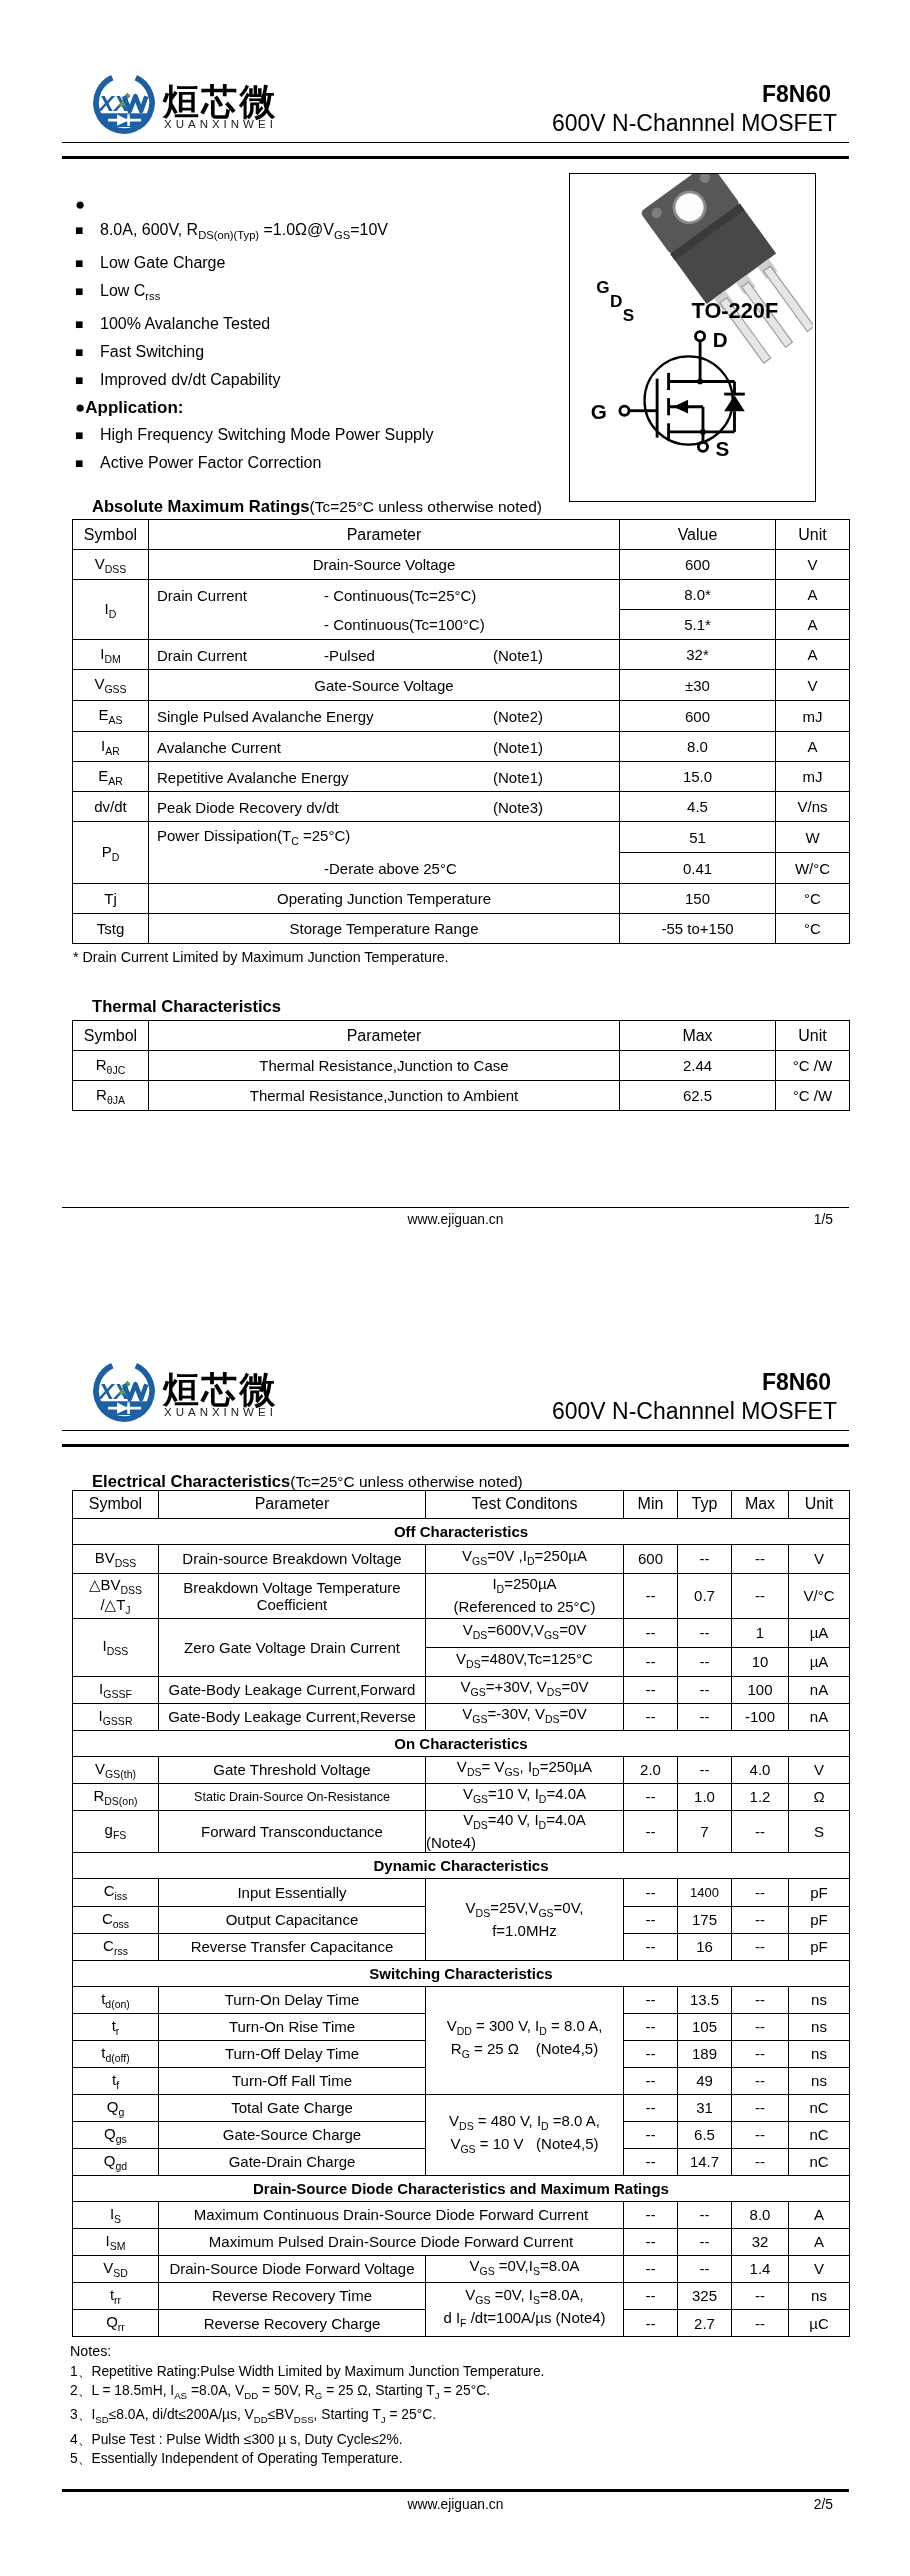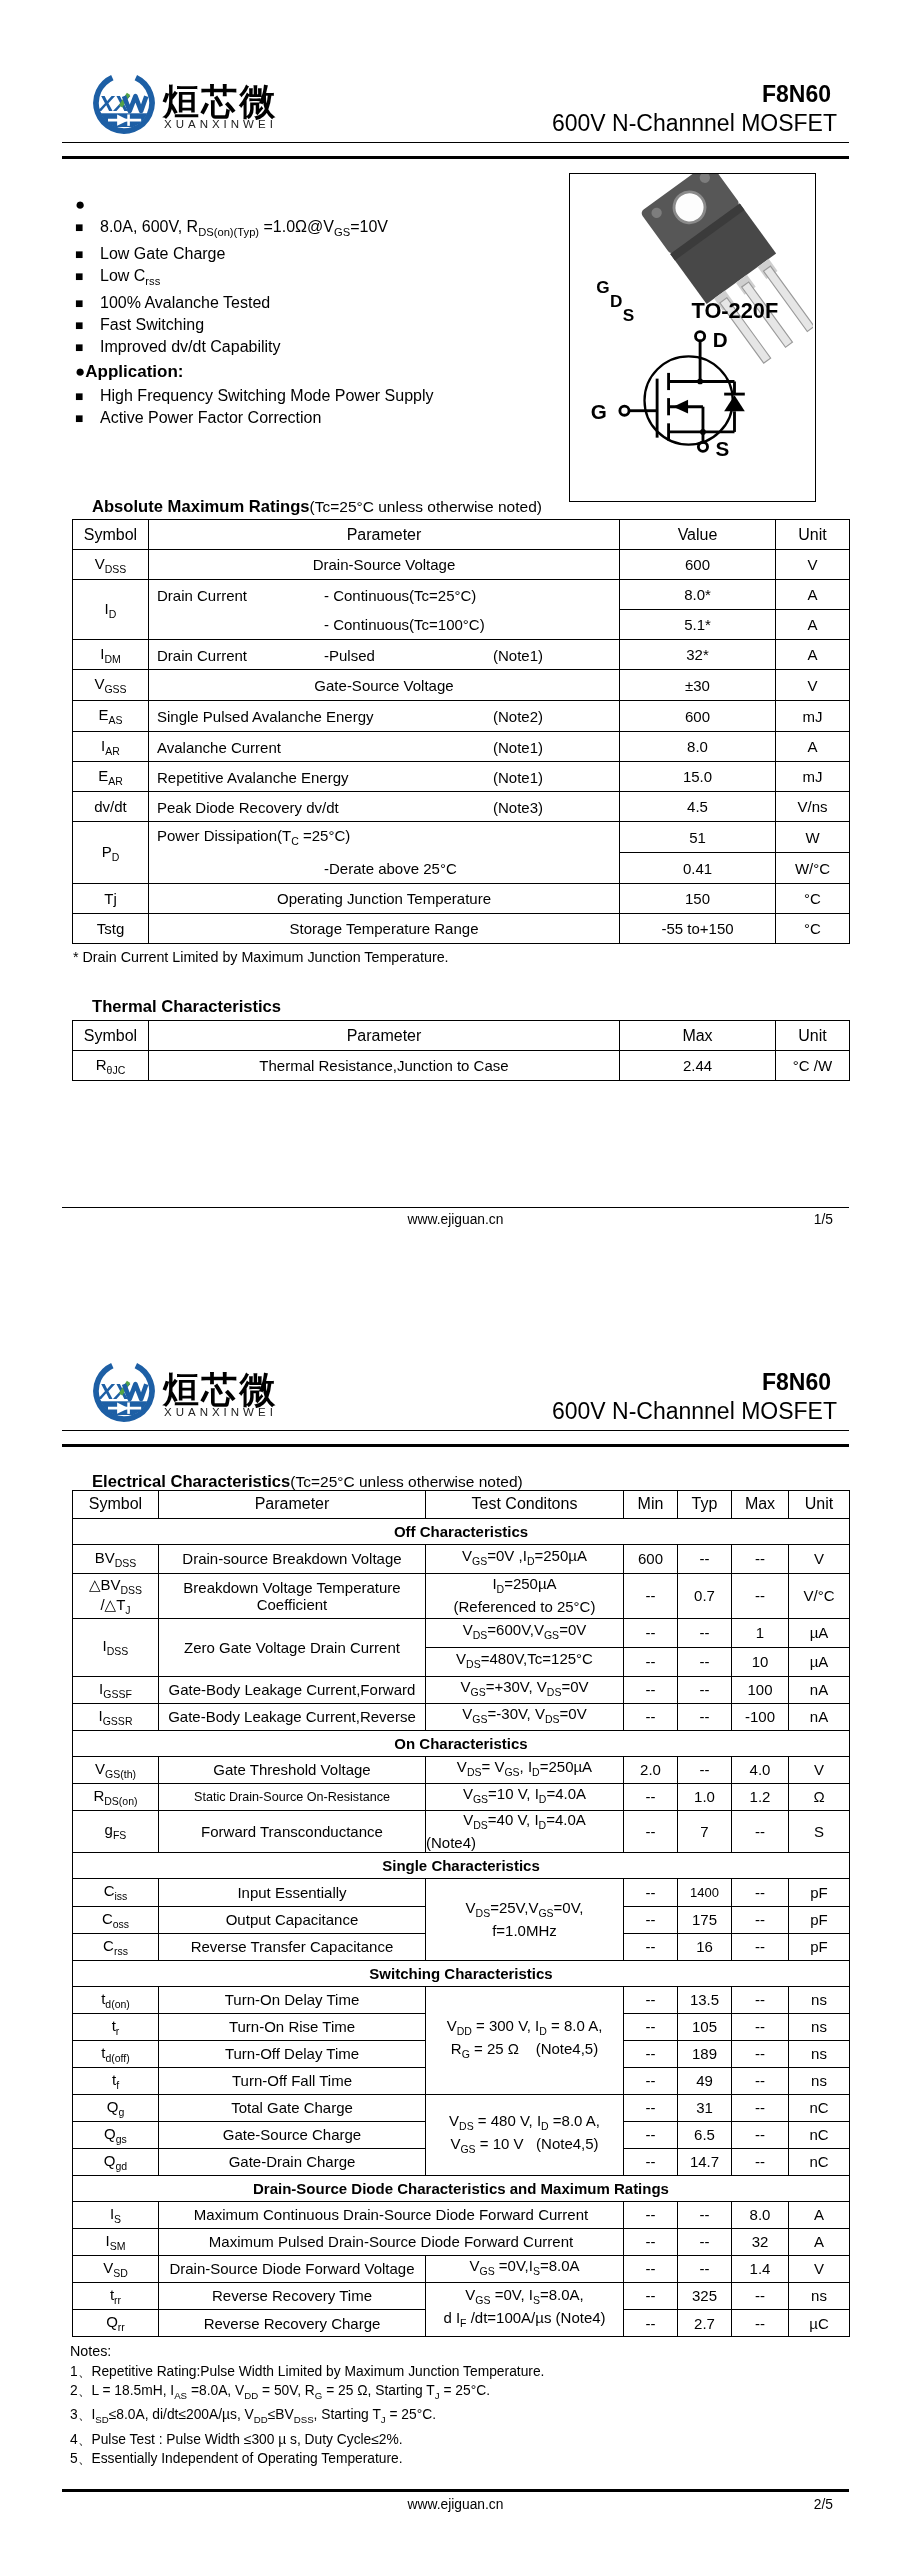--- a/index.html
+++ b/index.html
@@ -9,21 +9,21 @@
   
   .logo{position:absolute;left:92px;top:71px;width:64px;height:64px;}
   .brand-cn{position:absolute;left:163px;top:78px;font-size:36px;font-weight:bold;letter-spacing:2.3px;font-family:"Liberation Sans","DejaVu Sans",sans-serif;}
   .brand-en{position:absolute;left:164px;top:118px;font-size:11.5px;font-weight:500;letter-spacing:4px;color:#222;}
   .part{position:absolute;right:79px;top:81px;font-size:23px;font-weight:bold;}
   .subt{position:absolute;right:73px;top:110px;font-size:23px;}
   .rule{position:absolute;left:62px;width:787px;background:#000;}
   
   .features{position:absolute;left:75px;top:193px;width:482px;}
   .fdot{font-size:17px;line-height:23px;}
-  .fitem{line-height:21px;font-size:16px;white-space:nowrap;}
+  .fitem{line-height:27px;font-size:16px;white-space:nowrap;}
   .sq{display:inline-block;width:25px;font-size:13.8px;}
   .fapp{line-height:27px;font-size:17px;font-weight:bold;white-space:nowrap;}
   
   .pkgbox{position:absolute;left:569px;top:173px;width:247px;height:329px;border:1.7px solid #000;box-sizing:border-box;}
   
   .stitle{position:absolute;left:92px;font-size:16.6px;font-weight:bold;white-space:nowrap;}
   .sfx{font-weight:normal;font-size:15.5px;}
   
   table.t{position:absolute;left:72px;border-collapse:collapse;table-layout:fixed;border:1.7px solid #000;}
   table.t td{border:1.1px solid #000;text-align:center;font-size:15px;padding:0;overflow:hidden;vertical-align:middle;}
@@ -276,20 +276,26 @@
       <td>Parameter</td>
       <td>Max</td>
       <td>Unit</td>
     </tr>
     <tr style="height:30px">
       <td class="sym">R<sub>θJC</sub></td>
       <td class="par">Thermal Resistance,Junction to Case</td>
       <td>2.44</td>
       <td>°C /W</td>
     </tr>
+    <tr style="height:30px">
+      <td class="sym">R<sub>θJA</sub></td>
+      <td class="par">Thermal Resistance,Junction to Ambient</td>
+      <td>62.5</td>
+      <td>°C /W</td>
+    </tr>
   </tbody>
     </table>
 
   <div class="rule" style="top:1207px;height:1.1px;"></div>
   <div class="fsite" style="top:1212px;">www.ejiguan.cn</div>
   <div class="fpage" style="top:1212px;">1/5</div>
 </div>
 
 <div class="page">
 
@@ -419,21 +425,21 @@
     <tr style="height:37px">
       <td class="sym">g<sub>FS</sub></td>
       <td class="par2">Forward Transconductance</td>
       <td class="cond"><div>V<sub>DS</sub>=40 V, I<sub>D</sub>=4.0A</div><div class="noteR">(Note4)</div></td>
       <td>--</td>
       <td>7</td>
       <td>--</td>
       <td>S</td>
     </tr>
     <tr style="height:26px">
-          <td colspan="7" class="sec">Single Characteristics</td>
+          <td colspan="7" class="sec">Dynamic Characteristics</td>
         </tr>
     <tr style="height:28px">
       <td class="sym">C<sub>iss</sub></td>
       <td class="par2">Input Essentially</td>
       <td class="cond" rowspan="3"><div>V<sub>DS</sub>=25V,V<sub>GS</sub>=0V,</div><div>f=1.0MHz</div></td>
       <td>--</td>
       <td style="font-size:13px">1400</td>
       <td>--</td>
       <td>pF</td>
     </tr>

